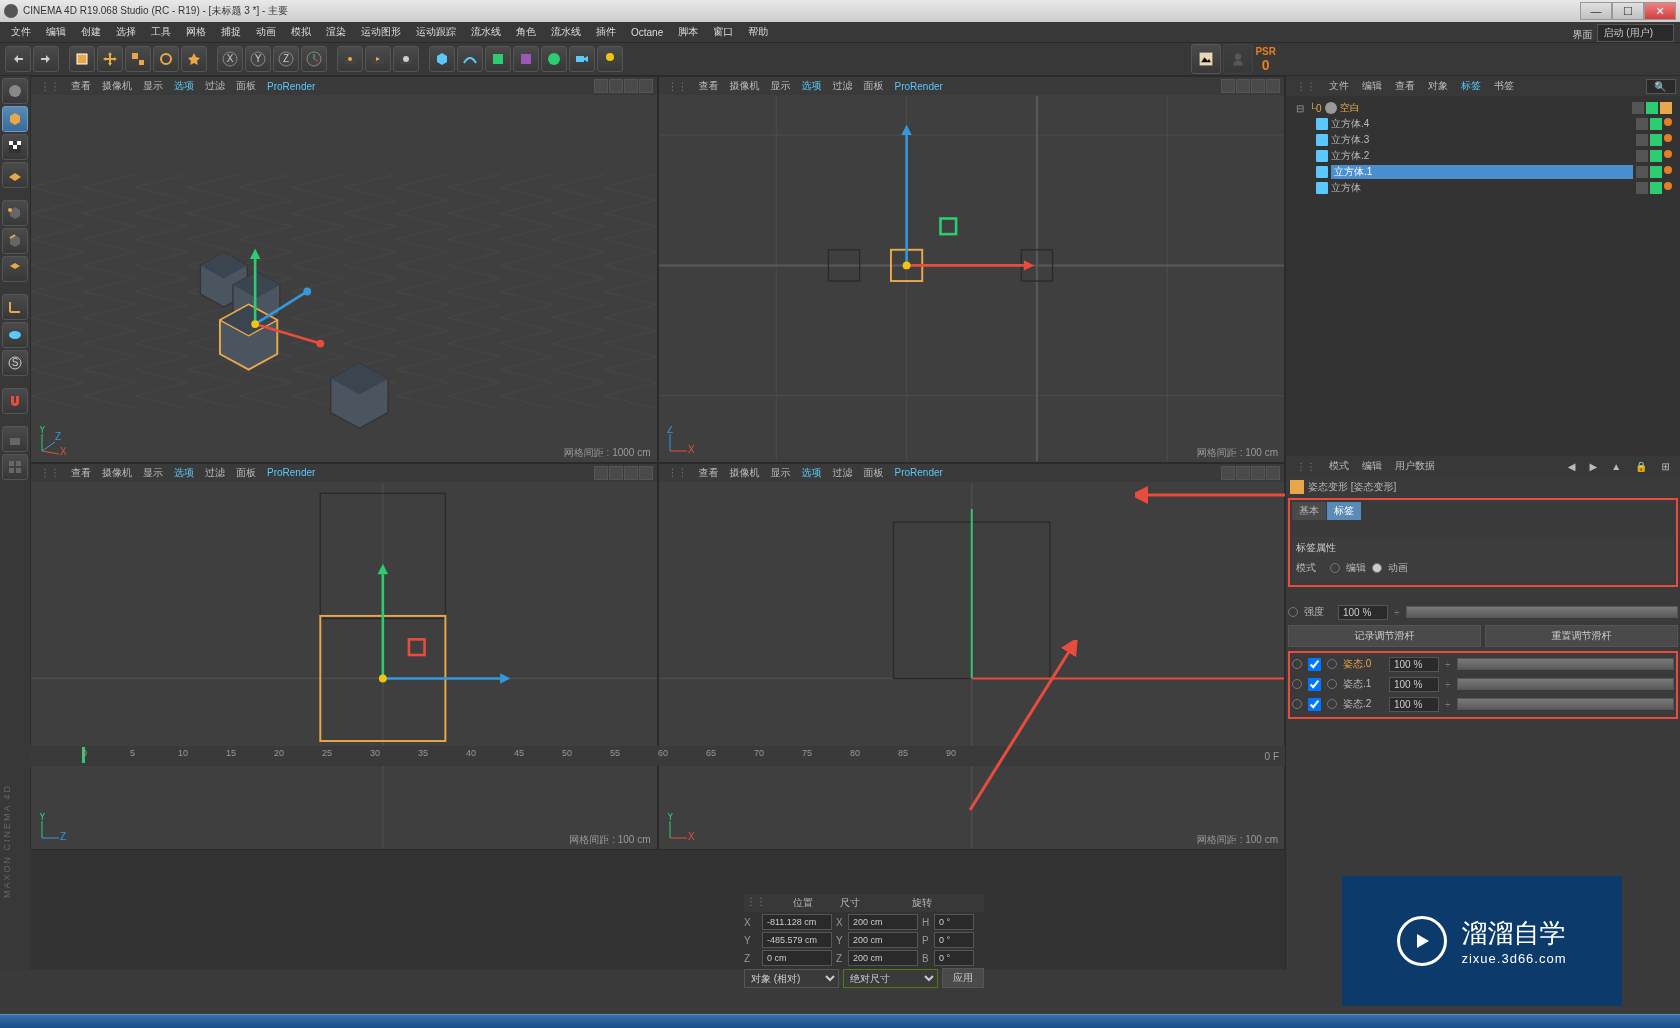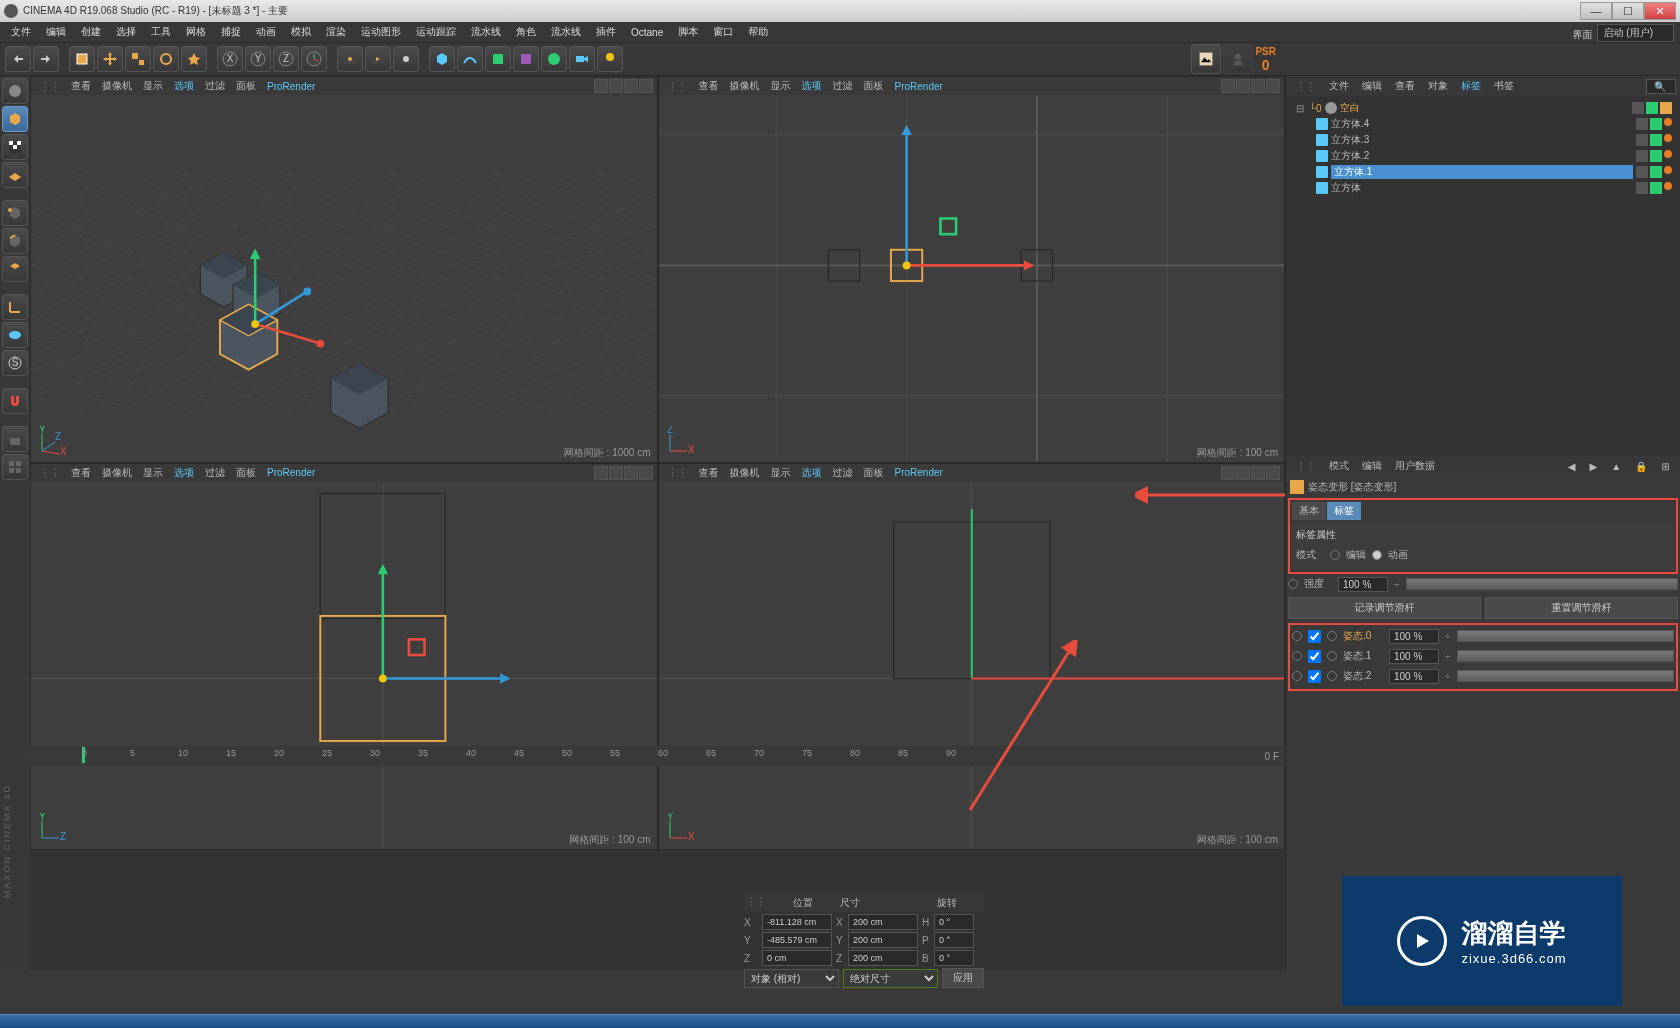--- a/index.html
+++ b/index.html
@@ -57,36 +57,36 @@
 .tree-row .nm{color:#bbb;flex:1}
 .tree-row .nm.sel{background:#4a90d0;color:#fff;padding:0 3px}
 .tree-row .tags{display:flex;gap:2px;margin-right:4px}
 .tree-row .tags i{width:12px;height:12px;background:#555}
 .tree-row .tags i.chk{background:#2ecc71}
 .tree-row .tags i.dot{background:#e67e22;border-radius:50%;width:8px;height:8px}
 .attr-panel{flex:1;background:#3a3a3a;padding:2px;overflow:auto}
 .attr-tabs{height:18px;display:flex;gap:1px;font-size:10px}
 .attr-tabs span{padding:2px 7px;background:#4a4a4a;color:#bbb}
 .attr-tabs span.active{background:#5a8ab8;color:#fff}
-.attr-sec{background:#3d3d3d;padding:4px;margin-top:4px}
+.attr-sec{background:#3d3d3d;padding:4px;margin-top:17px}
 .attr-title{color:#ccc;margin-bottom:4px}
 .attr-row{display:flex;align-items:center;gap:6px;height:18px;margin-bottom:2px}
 .attr-row label{color:#bbb;min-width:28px}
 .attr-row input[type=text]{background:#2a2a2a;border:1px solid #555;color:#ccc;padding:1px 4px;width:50px}
 .attr-row .slider{flex:1;height:12px;background:#4a4a4a;border:1px solid #555;position:relative}
 .attr-row .slider .fill{height:100%;background:linear-gradient(#7a7a7a,#5a5a5a)}
 .attr-row .radio-dot{width:10px;height:10px;border-radius:50%;border:1px solid #777;display:inline-block}
 .attr-row .radio-dot.on{background:#ccc}
 .attr-btn-row{display:flex;gap:4px;margin:4px 0}
 .attr-btn-row button{flex:1;background:#4a4a4a;border:1px solid #555;color:#ccc;padding:3px;font-size:10px}
 .red-box{border:2px solid #e74c3c;padding:2px}
 .red-arrow{position:absolute;pointer-events:none}
 .watermark{position:absolute;right:58px;bottom:22px;width:280px;height:130px;background:#0b3a6b;display:flex;align-items:center;justify-content:center;color:#fff;flex-direction:column;gap:6px}
 .watermark .logo-play{width:50px;height:50px;border:3px solid #fff;border-radius:50%;display:flex;align-items:center;justify-content:center}
-.watermark .txt1{font-size:26px;font-weight:bold}
+.watermark .txt1{font-size:26px;font-weight:normal}
 .watermark .txt2{font-size:13px;letter-spacing:1px}
 .psr-box{position:absolute;right:404px;top:44px;display:flex;align-items:center;gap:2px}
 .psr-box .tool-btn{width:30px;height:30px}
 .psr-box .psr{display:flex;flex-direction:column;align-items:center;color:#e67e22;font-size:9px;font-weight:bold}
 .taskbar{position:absolute;bottom:0;left:0;right:0;height:14px;background:linear-gradient(#3a6ea8,#1a4e88);border-top:1px solid #5a8ec8}
 </style>
 </head>
 <body>
 
 <div class="titlebar">
@@ -724,21 +724,21 @@
           <div class="attr-row">
             <label>模式</label>
             <span class="radio-dot"></span>
             <span>编辑</span>
             <span class="radio-dot on"></span>
             <span>动画</span>
           </div>
         </div>
       </div>
 
-      <div class="attr-row" style="margin-top:1px">
+      <div class="attr-row" style="margin-top:16px">
         <span class="radio-dot"></span>
         <label>强度</label>
         <input type="text" value="100 %" style="">
         <span style="color:#777">÷</span>
         <div class="slider">
             <div class="fill" style="width:100%"></div>
           </div>
       </div>
       <div class="attr-btn-row">
         <button>记录调节滑杆</button>
@@ -782,21 +782,21 @@
       </div>
     </div>
   </div>
 </div>
 
 <div style="position:absolute;left:744px;bottom:40px;width:240px">
   <div style="display:flex;gap:2px;padding:2px;background:#383838">
     <span style="color:#777">⋮⋮</span>
     <span style="flex:1;text-align:center">位置</span>
     <span style="flex:1;text-align:left">尺寸</span>
-    <span style="flex:1;text-align:center">旋转</span>
+    <span style="flex:1;text-align:left">旋转</span>
   </div>
   <div class="coord-row">
       <label>X</label>
       <input value="-811.128 cm" style="">
       <label style="width:8px">X</label>
       <input value="200 cm" style="">
       <label style="width:8px">H</label>
       <input style="width: 40px;" value="0 °">
     </div>
   <div class="coord-row">

